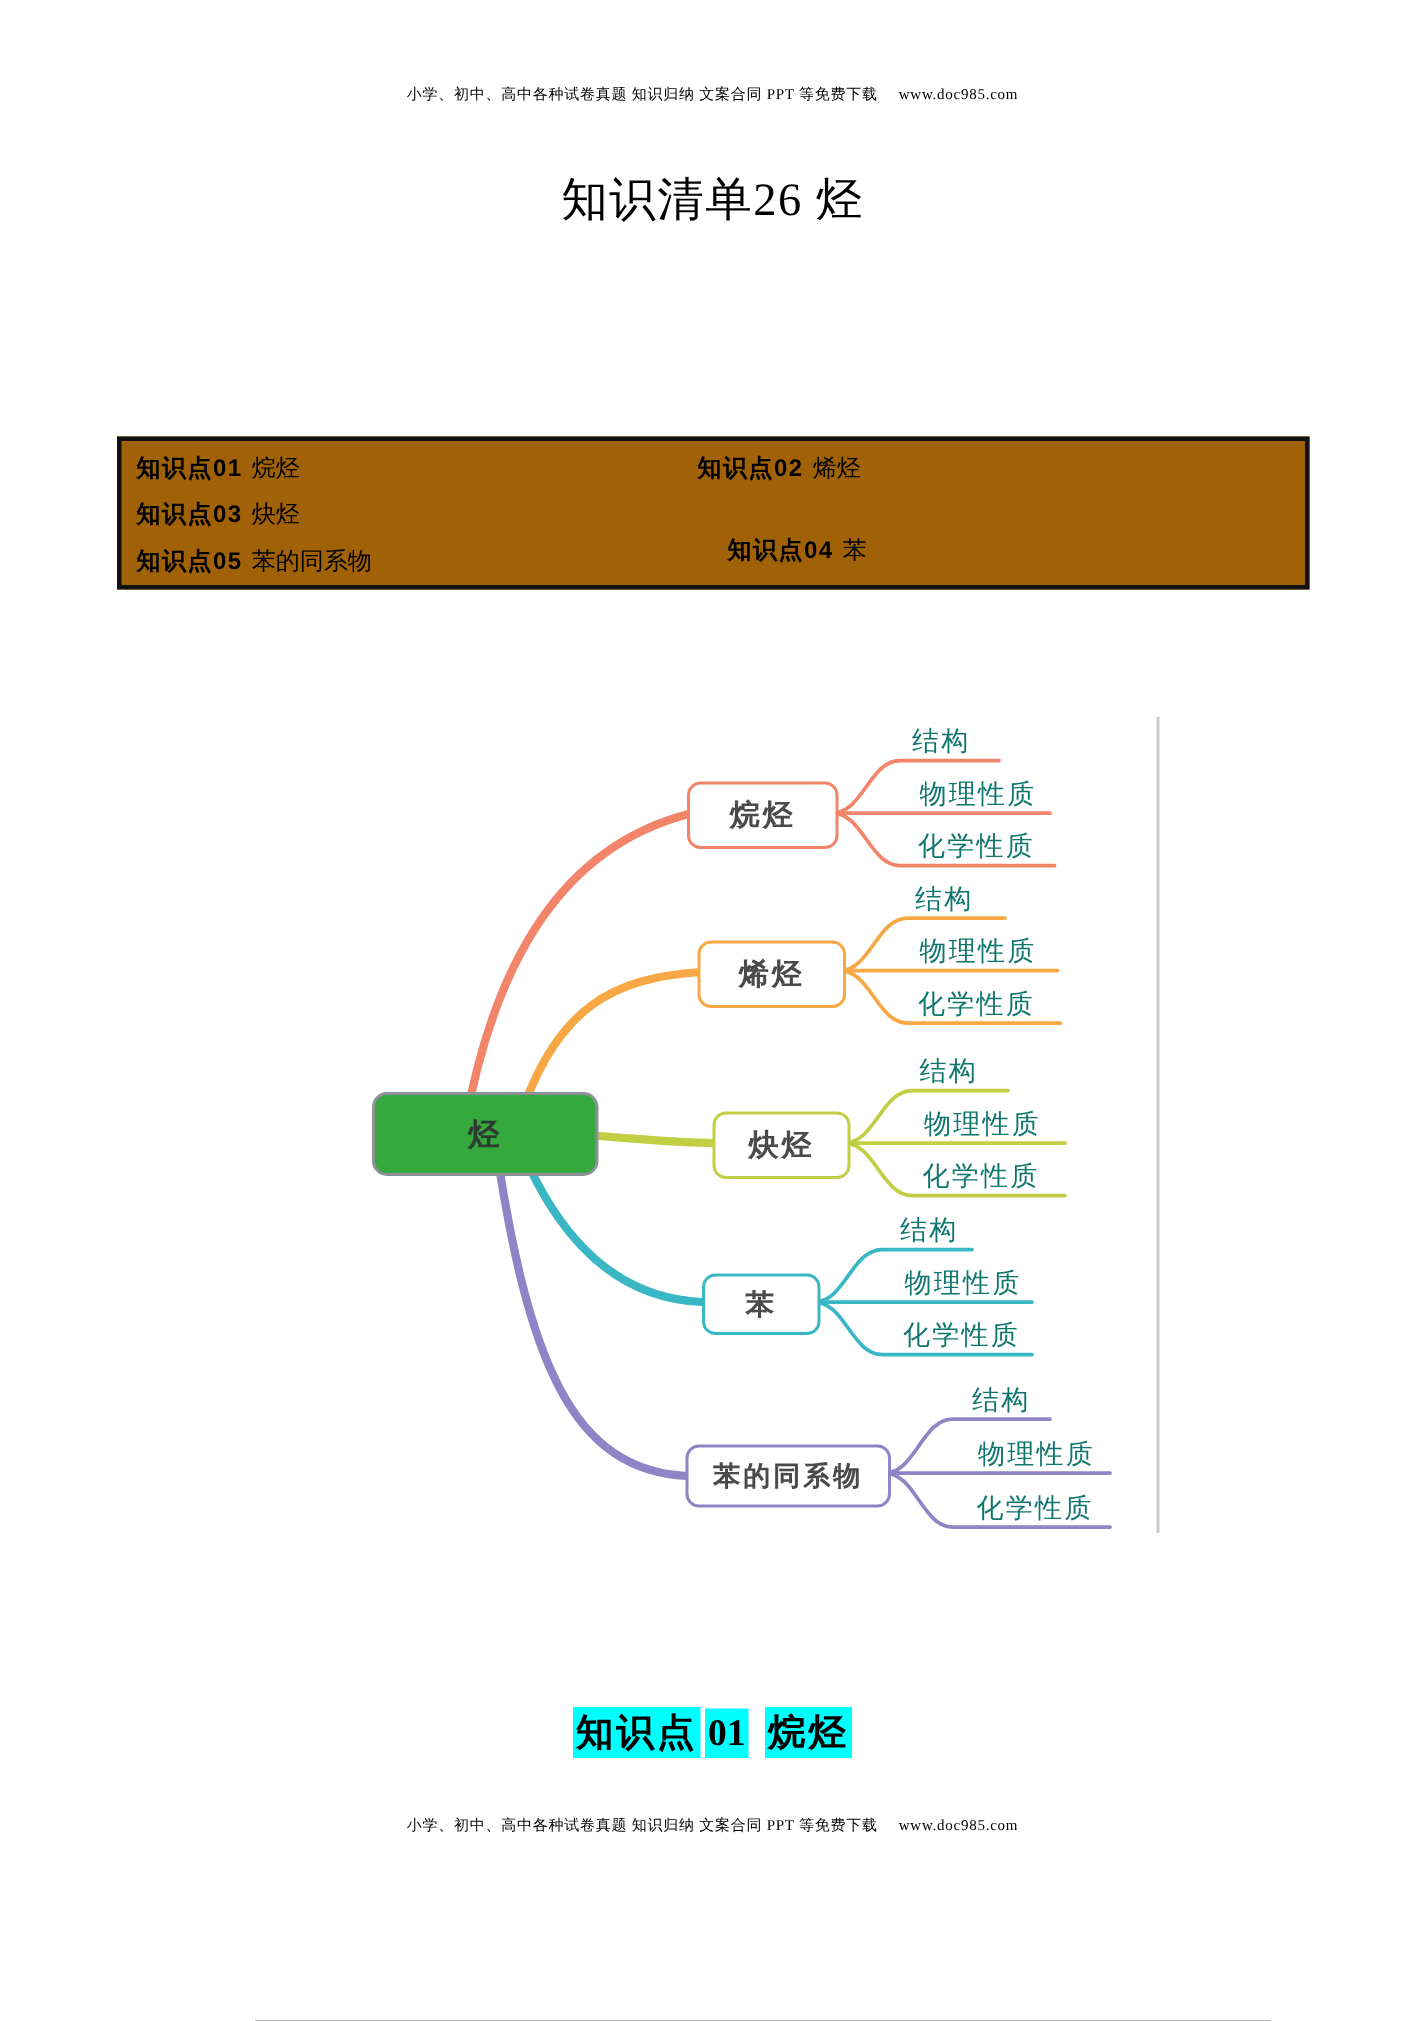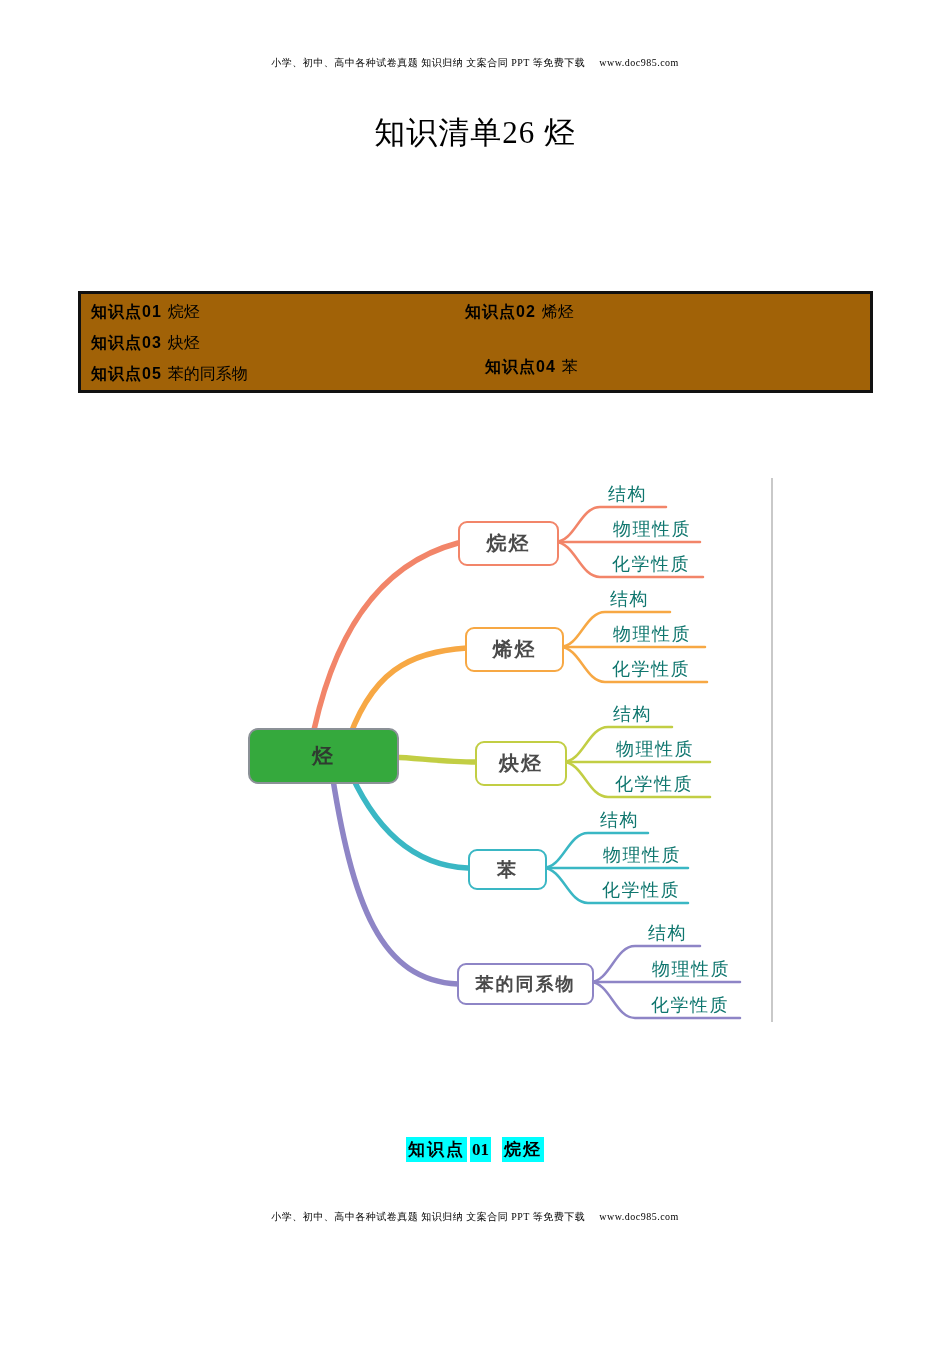--- a/index.html
+++ b/index.html
@@ -39,21 +39,21 @@
           font-size:21px;letter-spacing:2px;}
   .mm-label{position:absolute;font-family:"Liberation Sans", sans-serif;color:#0f766e;
           font-size:18px;letter-spacing:1.5px;line-height:20px;white-space:nowrap;}
   .mm-edge{fill:none;stroke-linecap:round;}
   .mm-main{stroke-width:5.5px;}
   .mm-sub{stroke-width:2.5px;}
   .mm-right-line{position:absolute;left:771px;top:478px;width:2px;height:544px;background:#c9c9c9;}
 
   
   .section-heading{position:absolute;left:0;top:1138px;width:100%;text-align:center;
-          font-weight:bold;font-size:17px;}
+          font-weight:bold;font-size:25px;}
   .section-heading .hl{padding:3px 2px;}
   .section-heading .cjk{font-family:"Liberation Sans", sans-serif;letter-spacing:2px;}
   .section-heading .num{font-family:"Liberation Serif", serif;margin:0 3px;}
 </style>
 </head>
 <body>
 
 <div class="page">
 
   <div class="center-line notice" style="top:56px;">

